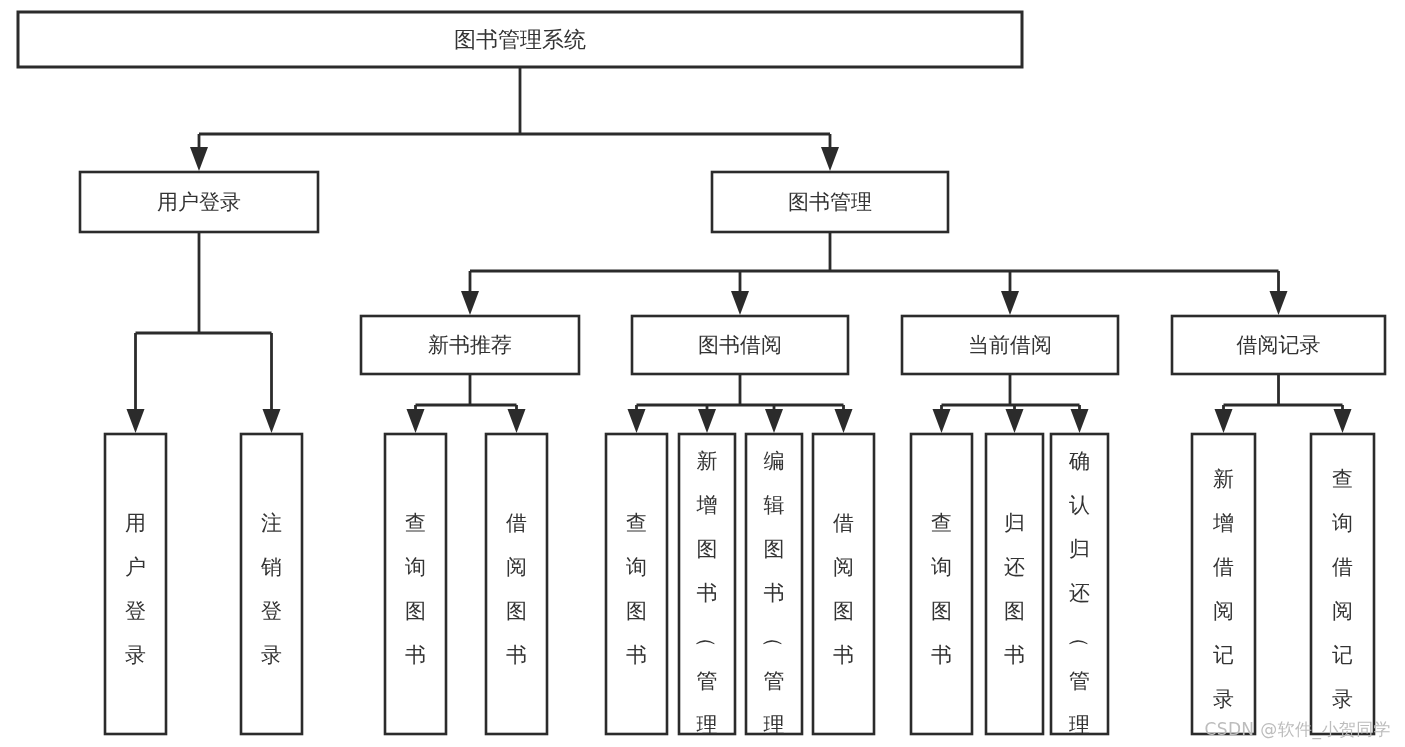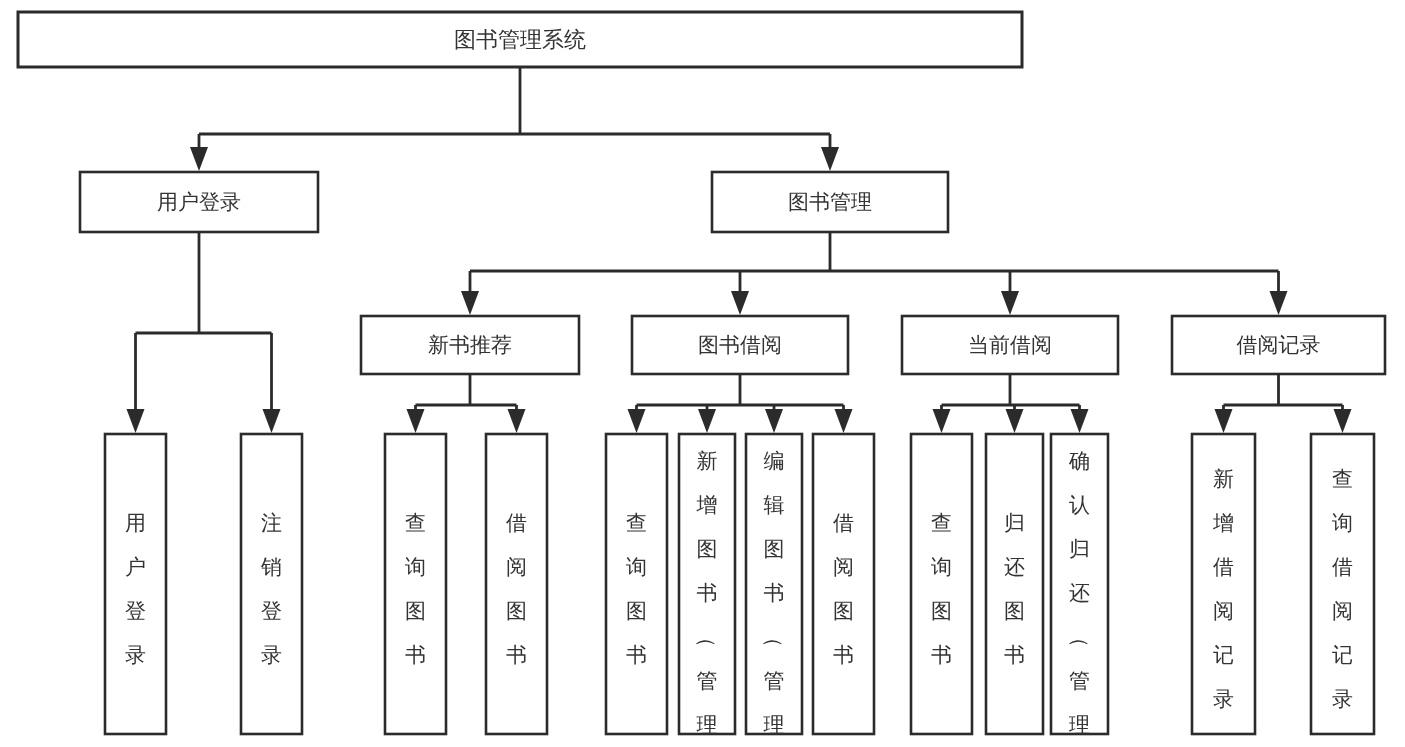--- a/index.html
+++ b/index.html
@@ -264,13 +264,14 @@
           <rect x="1311" y="434" width="63" height="300" class="node-box"></rect>
           <text x="1342.5" y="486.32" class="leaf-label">查</text>
           <text x="1342.5" y="530.3199999999999" class="leaf-label">询</text>
           <text x="1342.5" y="574.3199999999999" class="leaf-label">借</text>
           <text x="1342.5" y="618.3199999999999" class="leaf-label">阅</text>
           <text x="1342.5" y="662.3199999999999" class="leaf-label">记</text>
           <text x="1342.5" y="706.3199999999999" class="leaf-label">录</text>
         </g>
       </g>
   </svg>
+  <div class="watermark">CSDN @软件_小贺同学</div>
 </div>
 
 </body></html>

